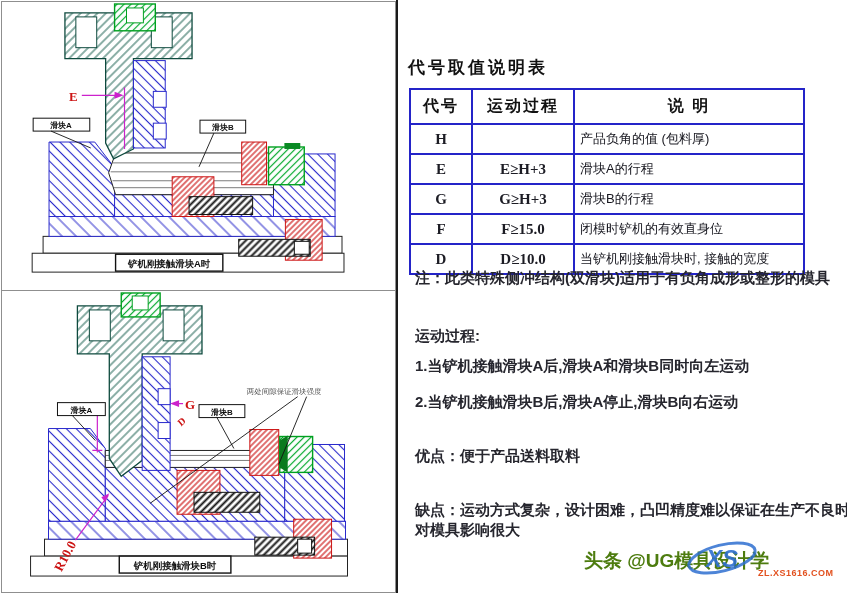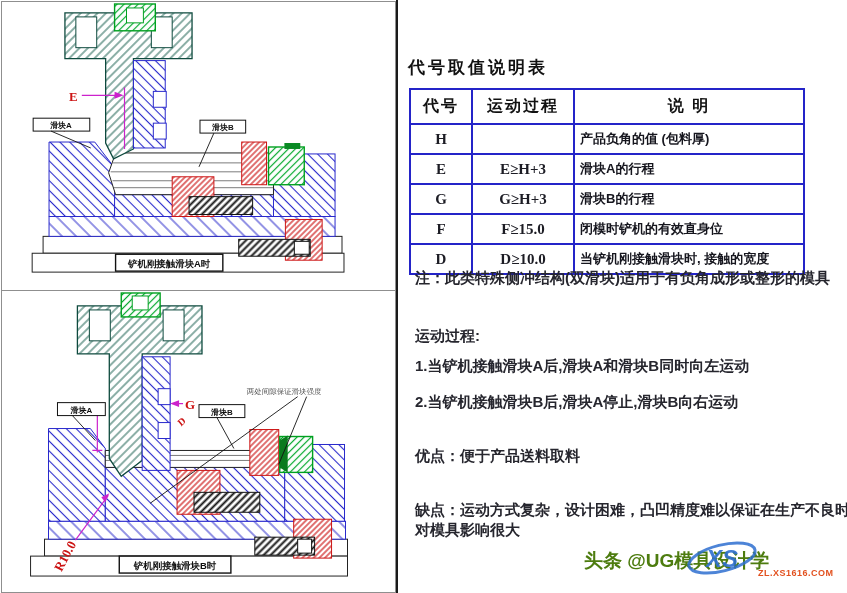--- a/index.html
+++ b/index.html
@@ -24,21 +24,21 @@
   .rtitle{position:absolute;left:408px;top:56px;font-size:17px;font-weight:700;
           letter-spacing:3px;color:#111;}
   table.codes{position:absolute;left:409px;top:88px;border-collapse:collapse;
               table-layout:fixed;}
   table.codes th,table.codes td{border:2px solid #2424c8;overflow:hidden;
               white-space:nowrap;}
   table.codes th{height:31px;font-size:16px;font-weight:700;letter-spacing:2px;color:#111;margin-left:9px;}
   table.codes td{height:26px;}
   td.ccode,td.crange{font-family:"Liberation Serif",serif;font-size:15px;
               text-align:center;font-weight:600;}
-  td.cdesc{font-size:13px;font-weight:700;padding-left:5px;color:#16161e;}
+  td.cdesc{font-size:13px;font-weight:400;padding-left:5px;color:#16161e;}
   .rtext{position:absolute;left:404px;width:440px;font-size:15px;font-weight:700;
          line-height:1.35;color:#26262e;margin-left:11px;}
   #note{top:268px;}
   #motion-title{top:326px;}
   #step1{top:356px;}
   #step2{top:392px;}
   #advantage{top:446px;}
   #disadvantage{top:500px;}
   .credit{position:absolute;left:584px;top:548px;font-size:19px;font-weight:700;
           color:#4d7c0f;z-index:1;}

